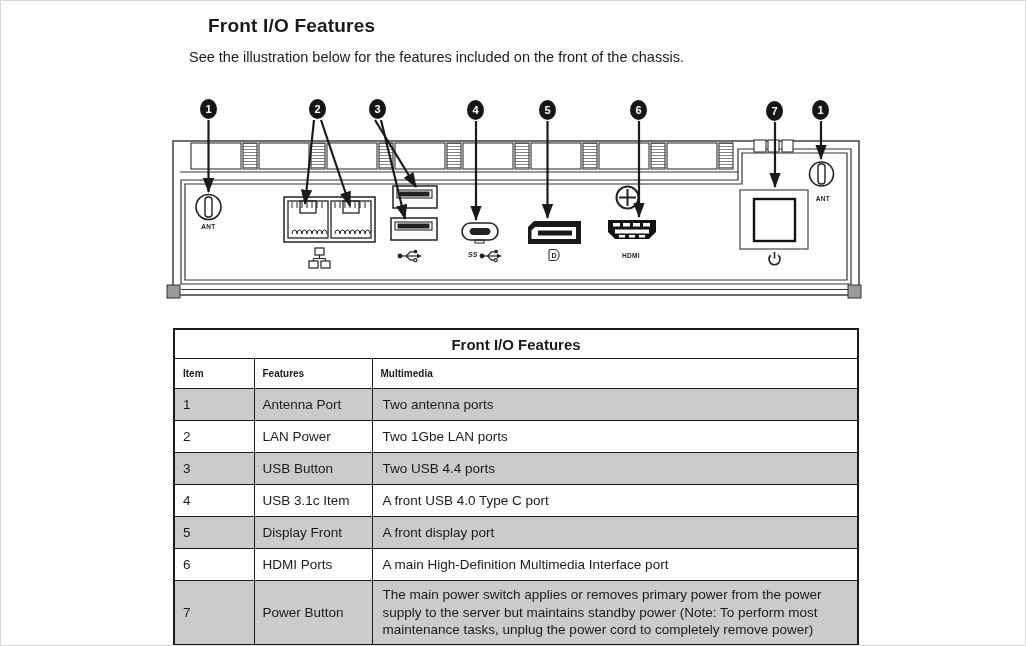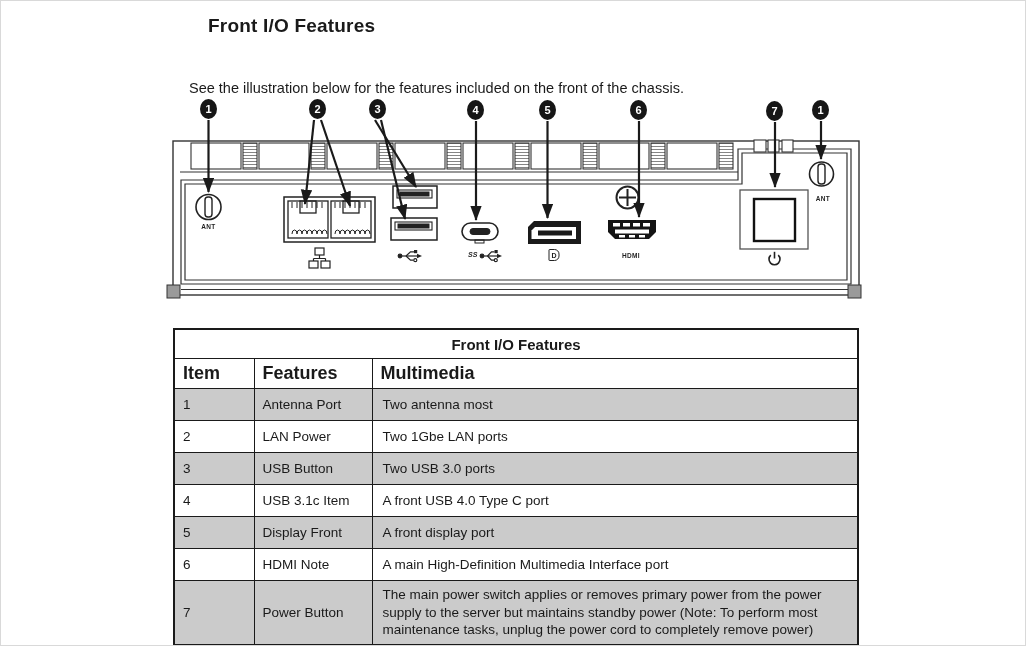--- a/index.html
+++ b/index.html
@@ -4,21 +4,21 @@
 <style>
   html,body{margin:0;padding:0;}
   body{
     width:1026px;height:646px;position:relative;background:#ffffff;
     font-family:"Liberation Sans", sans-serif;color:#1a1a1a;overflow:hidden;
     box-sizing:border-box;border:1px solid #d9d9d9;
   }
   .abs{position:absolute;}
   
   .page-heading{left:207px;top:14px;font-size:19px;font-weight:bold;letter-spacing:.2px;}
-  .page-intro{left:188px;top:48px;font-size:14.5px;margin-top:31px;}
+  .page-intro{left:188px;top:48px;font-size:14.5px;}
   
   .diagram{left:0;top:88px;width:1026px;height:232px;}
   .diagram svg{position:absolute;left:0;top:0;}
   .callout{
     position:absolute;width:17px;height:20px;border-radius:50%;
     background:#161616;color:#ffffff;font-size:11px;font-weight:bold;
     display:flex;align-items:center;justify-content:center;line-height:1;
   }
   .port-label{
     position:absolute;font-size:6.5px;font-weight:bold;letter-spacing:.3px;
@@ -40,21 +40,21 @@
   .io-table{
     position:absolute;left:172px;top:327px;width:684px;
     border-collapse:collapse;table-layout:fixed;
     border:2.2px solid #1a1a1a;font-family:"Liberation Sans", sans-serif;
   }
   .io-table th,.io-table td{border:1.6px solid #1a1a1a;background:#fff;}
   .io-table .title-row th{
     font-size:15px;font-weight:bold;text-align:center;height:28px;padding:0;
   }
   .io-table .head-row th{
-    font-size:18px;font-weight:bold;text-align:left;height:29px;padding:0 0 0 8px;
+    font-size:10px;font-weight:bold;text-align:left;height:29px;padding:0 0 0 8px;
   }
   .io-table td{font-size:13.5px;padding:5px 8px;height:21px;vertical-align:middle;line-height:17.5px;}
   .io-table td.desc{padding:5px 10px;}
   .io-table tr.shade td{background:var(--shade,#cccccc);}
 </style>
 </head>
 <body>
 
 <div class="abs page-heading">Front I/O Features</div>
 <div class="abs page-intro">See the illustration below for the features included on the front of the chassis.</div>
@@ -243,45 +243,45 @@
       <th>Item</th>
       <th>Features</th>
       <th>Multimedia</th>
     </tr>
   </thead>
   <tbody>
 
   <tr class="shade">
       <td>1</td>
       <td>Antenna Port</td>
-      <td class="desc">Two antenna most</td>
+      <td class="desc">Two antenna ports</td>
     </tr>
       <tr>
       <td>2</td>
       <td>LAN Power</td>
       <td class="desc">Two 1Gbe LAN ports</td>
     </tr>
       <tr class="shade">
       <td>3</td>
       <td>USB Button</td>
-      <td class="desc">Two USB 3.0 ports</td>
+      <td class="desc">Two USB 4.4 ports</td>
     </tr>
       <tr>
       <td>4</td>
       <td>USB 3.1c Item</td>
       <td class="desc">A front USB 4.0 Type C port</td>
     </tr>
       <tr class="shade">
       <td>5</td>
       <td>Display Front</td>
       <td class="desc">A front display port</td>
     </tr>
       <tr>
       <td>6</td>
-      <td>HDMI Note</td>
+      <td>HDMI Ports</td>
       <td class="desc">A main High-Definition Multimedia Interface port</td>
     </tr>
       <tr class="shade">
       <td>7</td>
       <td>Power Button</td>
       <td class="desc">The main power switch applies or removes primary power from the power supply to the server but maintains standby power (Note: To perform most maintenance tasks, unplug the power cord to completely remove power)</td>
     </tr>
     </tbody>
 </table>
 

